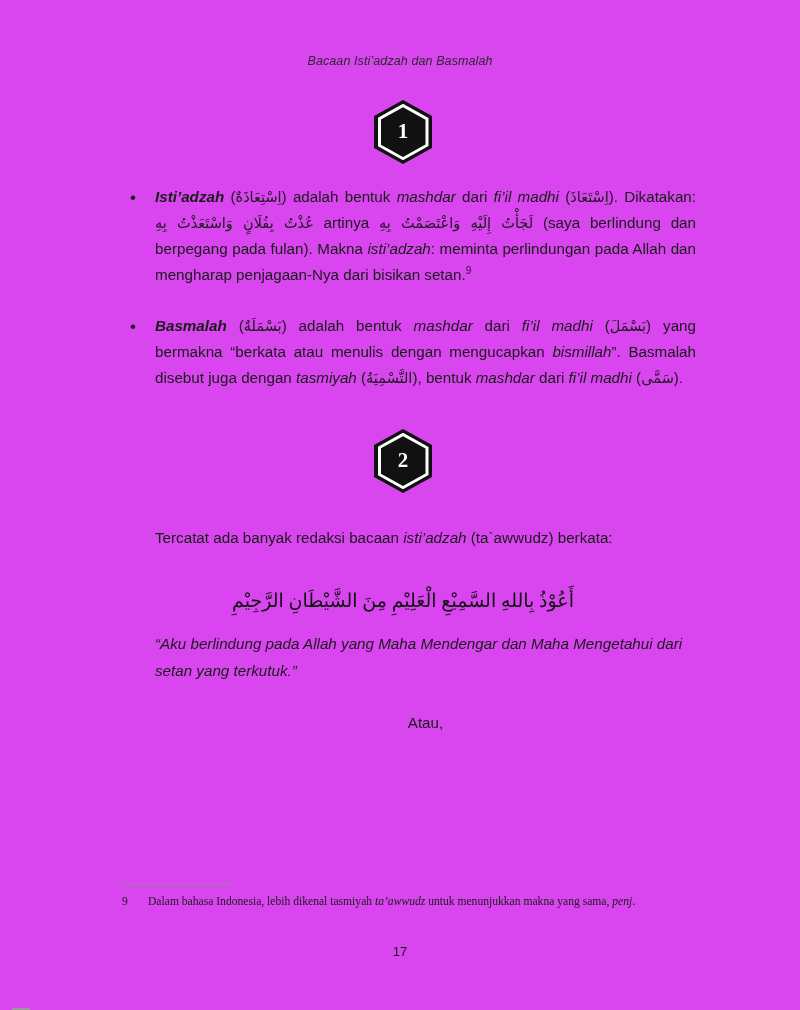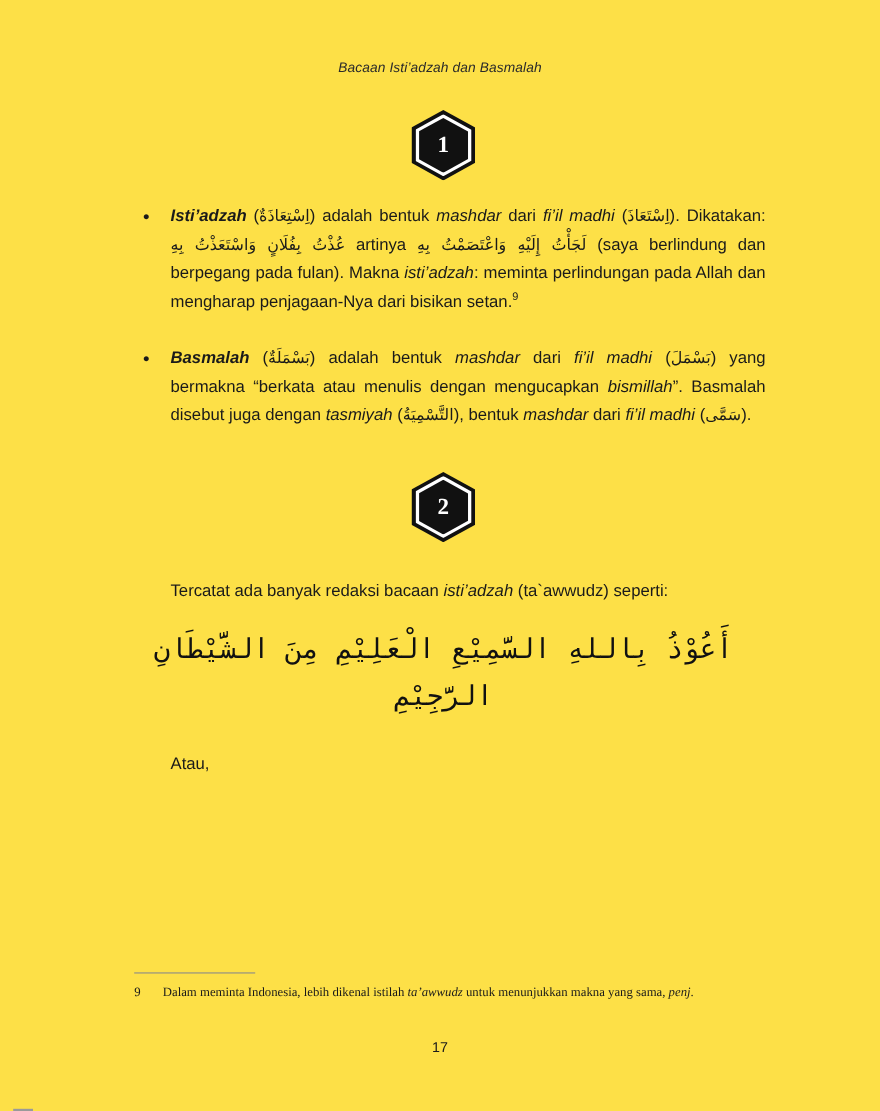--- a/index.html
+++ b/index.html
@@ -12,21 +12,21 @@
     height: 1010px;
     position: relative;
     font-family: "Liberation Sans", sans-serif;
     color: #1a1a1a;
     overflow: hidden;
   }
 
   .page {
     position: absolute;
     inset: 0;
-    background: #fde047;
+    background: #d946ef;
     padding: 0;
   }
 
   
   .running-header {
     position: absolute;
     top: 54px;
     left: 0;
     right: 0;
     text-align: center;
@@ -149,25 +149,25 @@
     font-size: 15.2px;
     line-height: 1.72;
     padding-left: 45px;
     margin: 0;
   }
 
   
   .arabic-display {
     text-align: center;
     direction: rtl;
-    font-family: Liberation Mono, monospace;
-    font-size: 25px;
+    font-family: Liberation Serif, serif;
+    font-size: 19px;
     line-height: 1.7;
     color: #111111;
-    margin-top: 20px;
+    margin-top: 34px;
     margin-bottom: 10px;
   }
 
   .quote-para {
     font-size: 15.2px;
     line-height: 1.72;
     font-style: italic;
     padding-left: 45px;
     margin: 0;
   }
@@ -254,35 +254,36 @@
         <div class="hex-outer"></div>
         <div class="hex-gap"></div>
         <div class="hex-inner">
           <span class="hex-num">2</span>
         </div>
       </div>
     </div>
 
 
     <p class="plain-para" style="margin-top:32px;">
-      <span>Tercatat ada banyak redaksi bacaan </span><span class="bi">isti’adzah</span><span> (ta`awwudz) seperti:</span>
+      <span>Tercatat ada banyak redaksi bacaan </span><span class="bi">isti’adzah</span><span> (ta`awwudz) berkata:</span>
     </p>
 
     <div class="arabic-display">أَعُوْذُ بِاللهِ السَّمِيْعِ الْعَلِيْمِ مِنَ الشَّيْطَانِ الرَّجِيْمِ</div>
 
-
-    <p class="plain-para" style="margin-top:26px;">Atau,</p>
+    <p class="quote-para" style="margin-top:14px;">“Aku berlindung pada Allah yang Maha Mendengar dan Maha Mengetahui dari setan yang terkutuk.”</p>
+
+    <p class="plain-para" style="margin-top:26px;text-align:center;">Atau,</p>
 
   </div>
 
   <div class="footnote-area">
     <div class="footnote-rule"></div>
     <div class="footnote-row">
       <span class="footnote-num">9</span>
-      <span class="footnote-text"><span>Dalam meminta Indonesia, lebih dikenal istilah </span><i>ta’awwudz</i><span> untuk menunjukkan makna yang sama, </span><i>penj</i><span>.</span></span>
+      <span class="footnote-text"><span>Dalam bahasa Indonesia, lebih dikenal tasmiyah </span><i>ta’awwudz</i><span> untuk menunjukkan makna yang sama, </span><i>penj</i><span>.</span></span>
     </div>
   </div>
 
   <div class="page-number">17</div>
 
   <div class="page-edge"></div>
 
 </div>
 
 </body></html>

